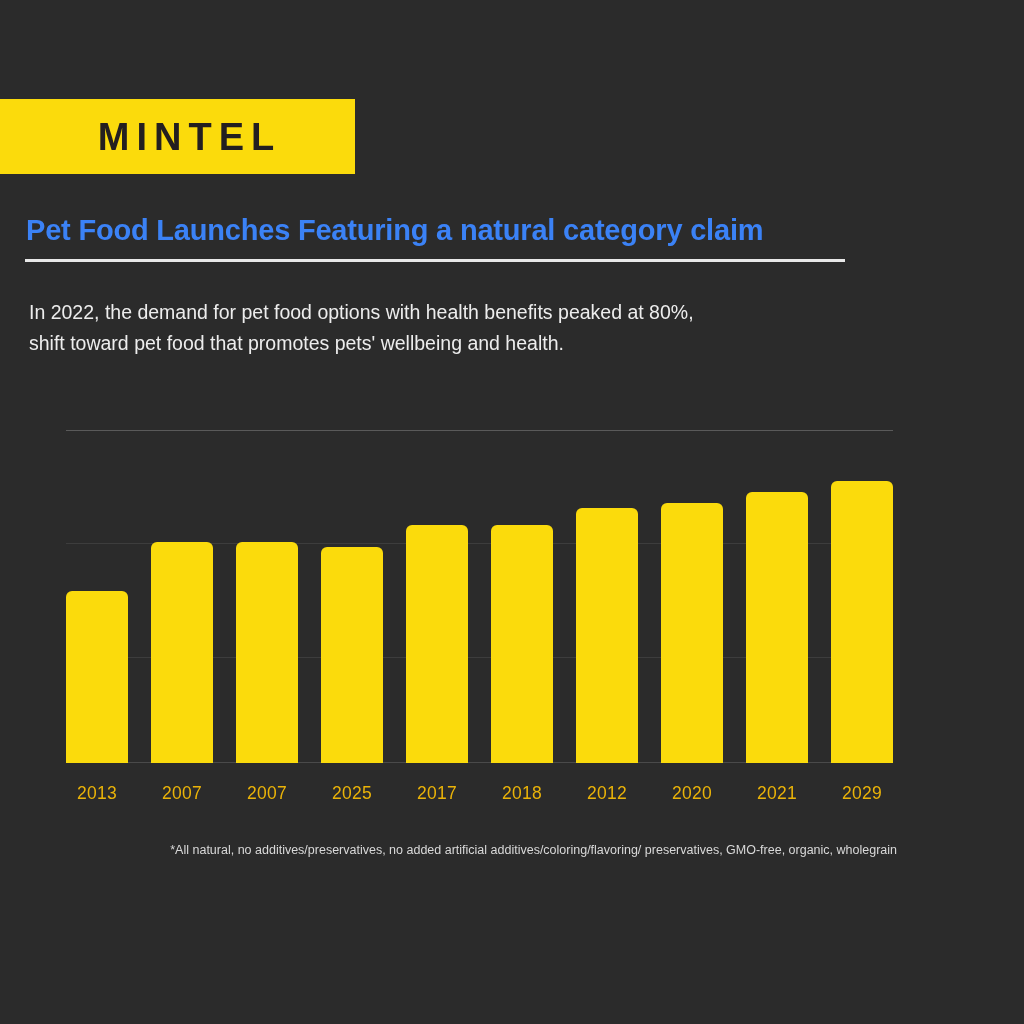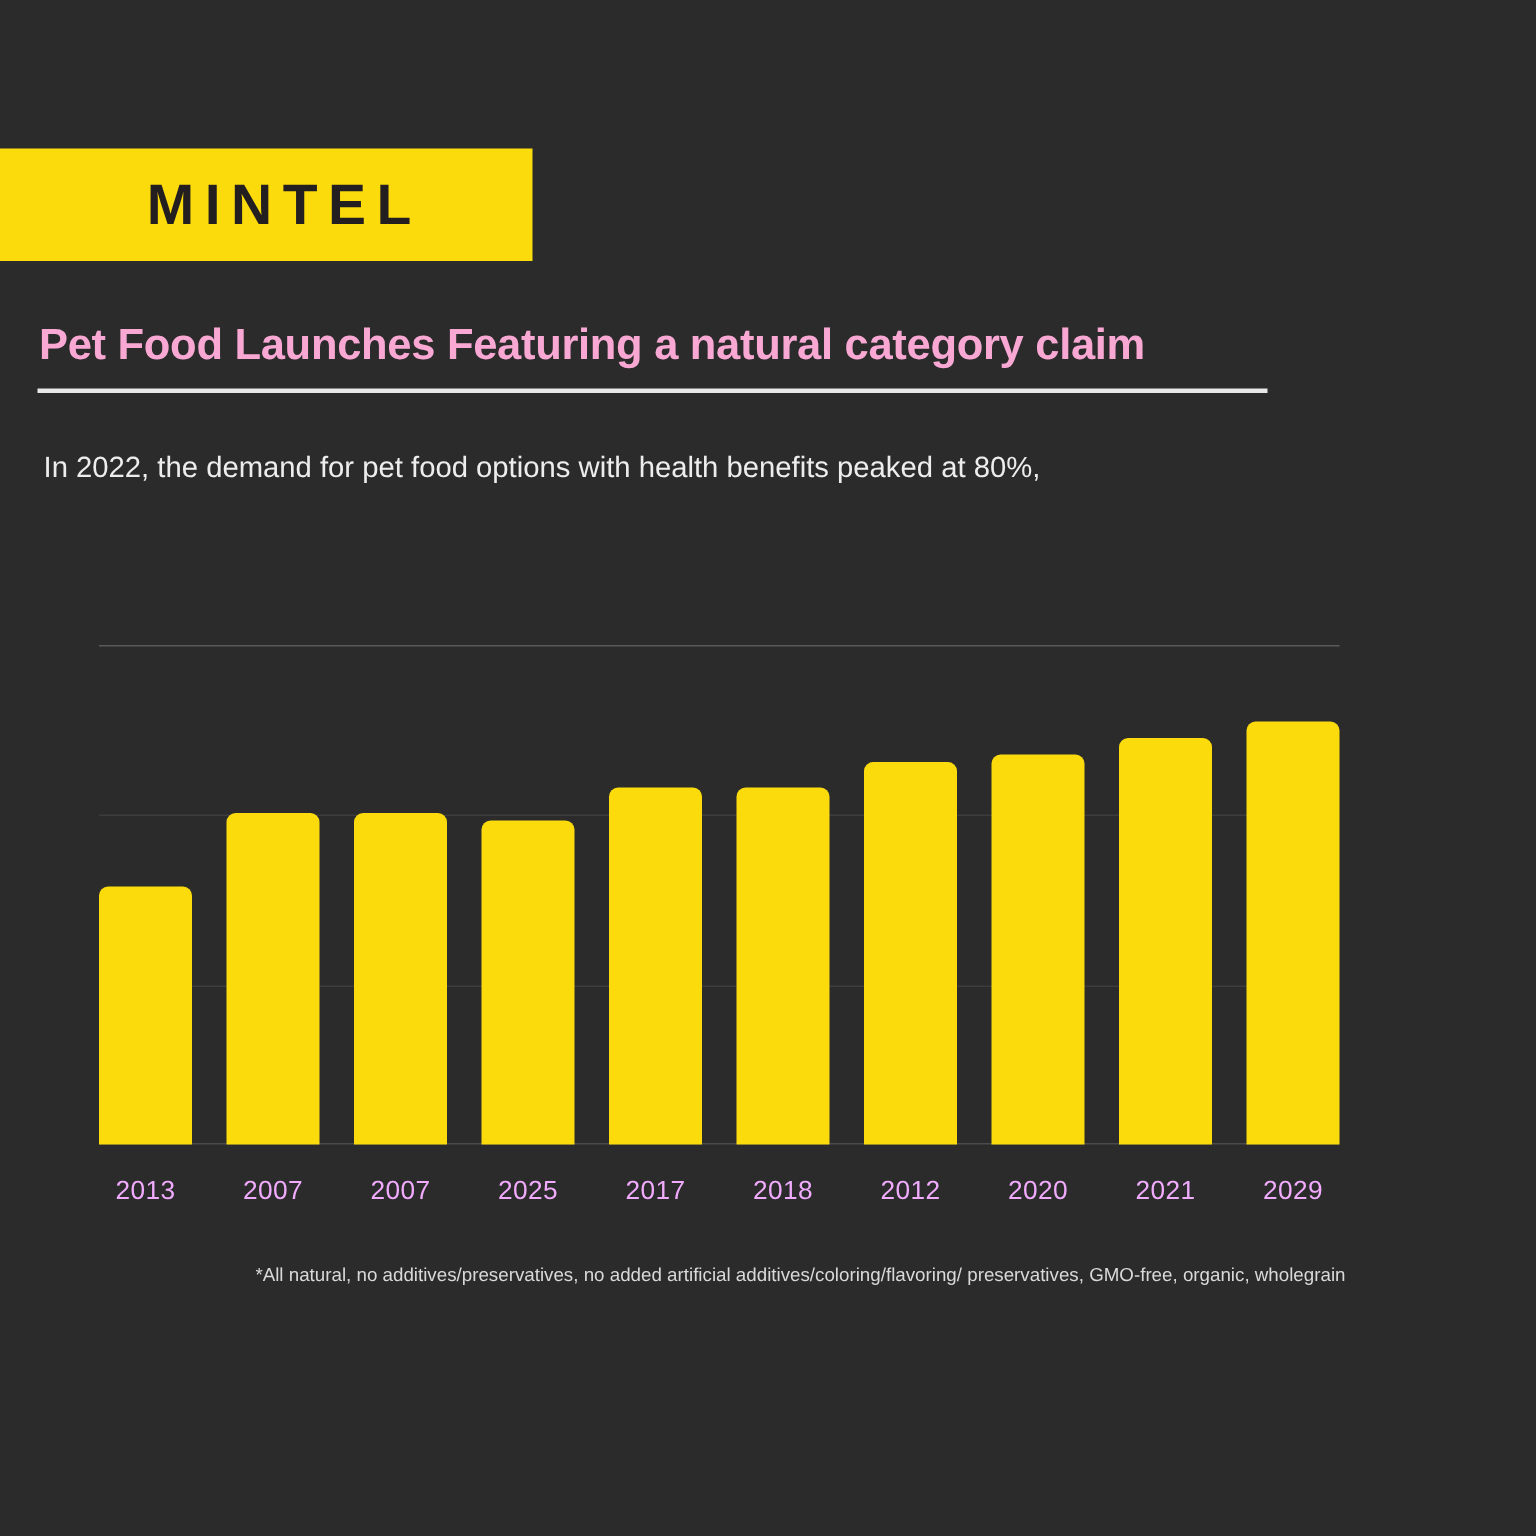--- a/index.html
+++ b/index.html
@@ -33,21 +33,21 @@
     font-weight: bold;
     letter-spacing: 7px;
     line-height: 1;
   }
 
   
   .headline {
     position: absolute;
     left: 26px; top: 212px;
     width: 900px;
-    color: #f9a8d4;
+    color: #3b82f6;
     font-size: 29px;
     font-weight: bold;
     letter-spacing: -0.2px;
     line-height: 1.25;
   }
   .headline-rule {
     position: absolute;
     left: 25px; top: 259px;
     width: 820px; height: 3px;
     background: #e8e8e8;
@@ -116,21 +116,21 @@
   .xaxis {
     position: absolute;
     left: 66px; top: 783px;
     width: 827px;
     display: flex;
     justify-content: space-between;
   }
   .xtick {
     width: 62px;
     text-align: center;
-    color: #f0abfc;
+    color: #eab308;
     font-size: 17.5px;
     letter-spacing: 0.3px;
   }
 
   
   .footnote {
     position: absolute;
     left: 97px; top: 840px;
     width: 800px;
     text-align: right;
@@ -146,20 +146,21 @@
 
   <div class="brand-banner">
     <div class="brand-wordmark">MINTEL</div>
   </div>
 
   <div class="headline">Pet Food Launches Featuring a natural category claim</div>
   <div class="headline-rule"></div>
 
   <div class="summary">
     <span>In 2022, the demand for pet food options with health benefits peaked at 80%,</span>
+    <span>shift toward pet food that promotes pets' wellbeing and health.</span>
   </div>
 
   <div class="chart-divider"></div>
 
   <div class="chart">
     <div class="gridlines">
       <div class="gridline" style="top:112px;"></div>
       <div class="gridline" style="top:226px;"></div>
       <div class="baseline"></div>
     </div>

